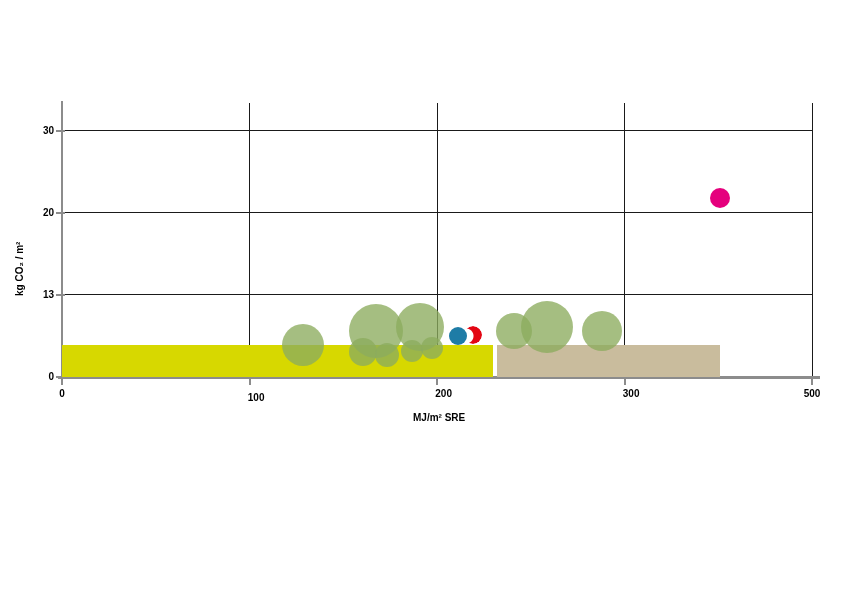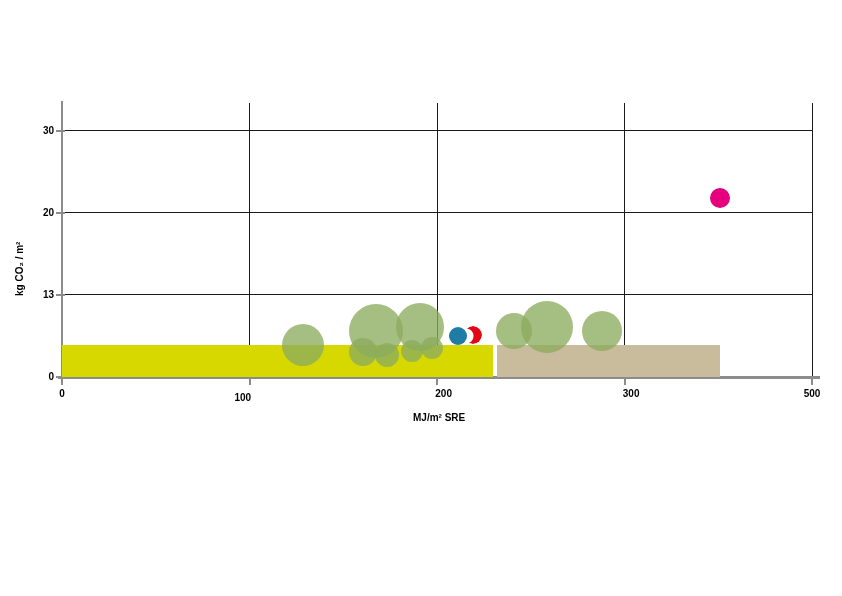--- a/index.html
+++ b/index.html
@@ -58,21 +58,21 @@
       <div class="tick-label" style="left: 38px; top: 371px; width: 16px; text-align: right;">0</div>
       <div class="tick" style="left: 56px; top: 293.964px; width: 9px; height: 2px;"></div>
       <div class="tick-label" style="left: 38px; top: 288.964px; width: 16px; text-align: right;">13</div>
       <div class="tick" style="left: 56px; top: 211.928px; width: 9px; height: 2px;"></div>
       <div class="tick-label" style="left: 38px; top: 206.928px; width: 16px; text-align: right;">20</div>
       <div class="tick" style="left: 56px; top: 129.892px; width: 9px; height: 2px;"></div>
       <div class="tick-label" style="left: 38px; top: 124.892px; width: 16px; text-align: right;">30</div>
       <div class="tick" style="left: 61px; top: 377px; width: 2px; height: 8px;"></div>
       <div class="tick-label" style="left: 47px; top: 388px; width: 30px; text-align: center;">0</div>
       <div class="tick" style="left: 248.5px; top: 377px; width: 2px; height: 8px;"></div>
-      <div class="tick-label" style="left: 234.5px; top: 392px; width: 30px; text-align: left;">100</div>
+      <div class="tick-label" style="left: 234.5px; top: 392px; width: 30px; text-align: right;">100</div>
       <div class="tick" style="left: 436px; top: 377px; width: 2px; height: 8px;"></div>
       <div class="tick-label" style="left: 422px; top: 388px; width: 30px; text-align: right;">200</div>
       <div class="tick" style="left: 623.5px; top: 377px; width: 2px; height: 8px;"></div>
       <div class="tick-label" style="left: 609.5px; top: 388px; width: 30px; text-align: right;">300</div>
       <div class="tick" style="left: 811px; top: 377px; width: 2px; height: 8px;"></div>
       <div class="tick-label" style="left: 797px; top: 388px; width: 30px; text-align: center;">500</div>
       <div class="band" style="left: 62px; top: 345.006px; width: 431.25px; height: 31.994px; background: rgb(215, 216, 0);"></div>
       <div class="band" style="left: 497px; top: 345.006px; width: 223.125px; height: 31.994px; background: rgb(201, 188, 157);"></div>
       <div class="bubble" style="left: 281.938px; top: 324.006px; width: 42px; height: 42px; background: rgba(140, 172, 94, 0.78);"></div>
       <div class="bubble" style="left: 349.062px; top: 304.06px; width: 54px; height: 54px; background: rgba(140, 172, 94, 0.78);"></div>

